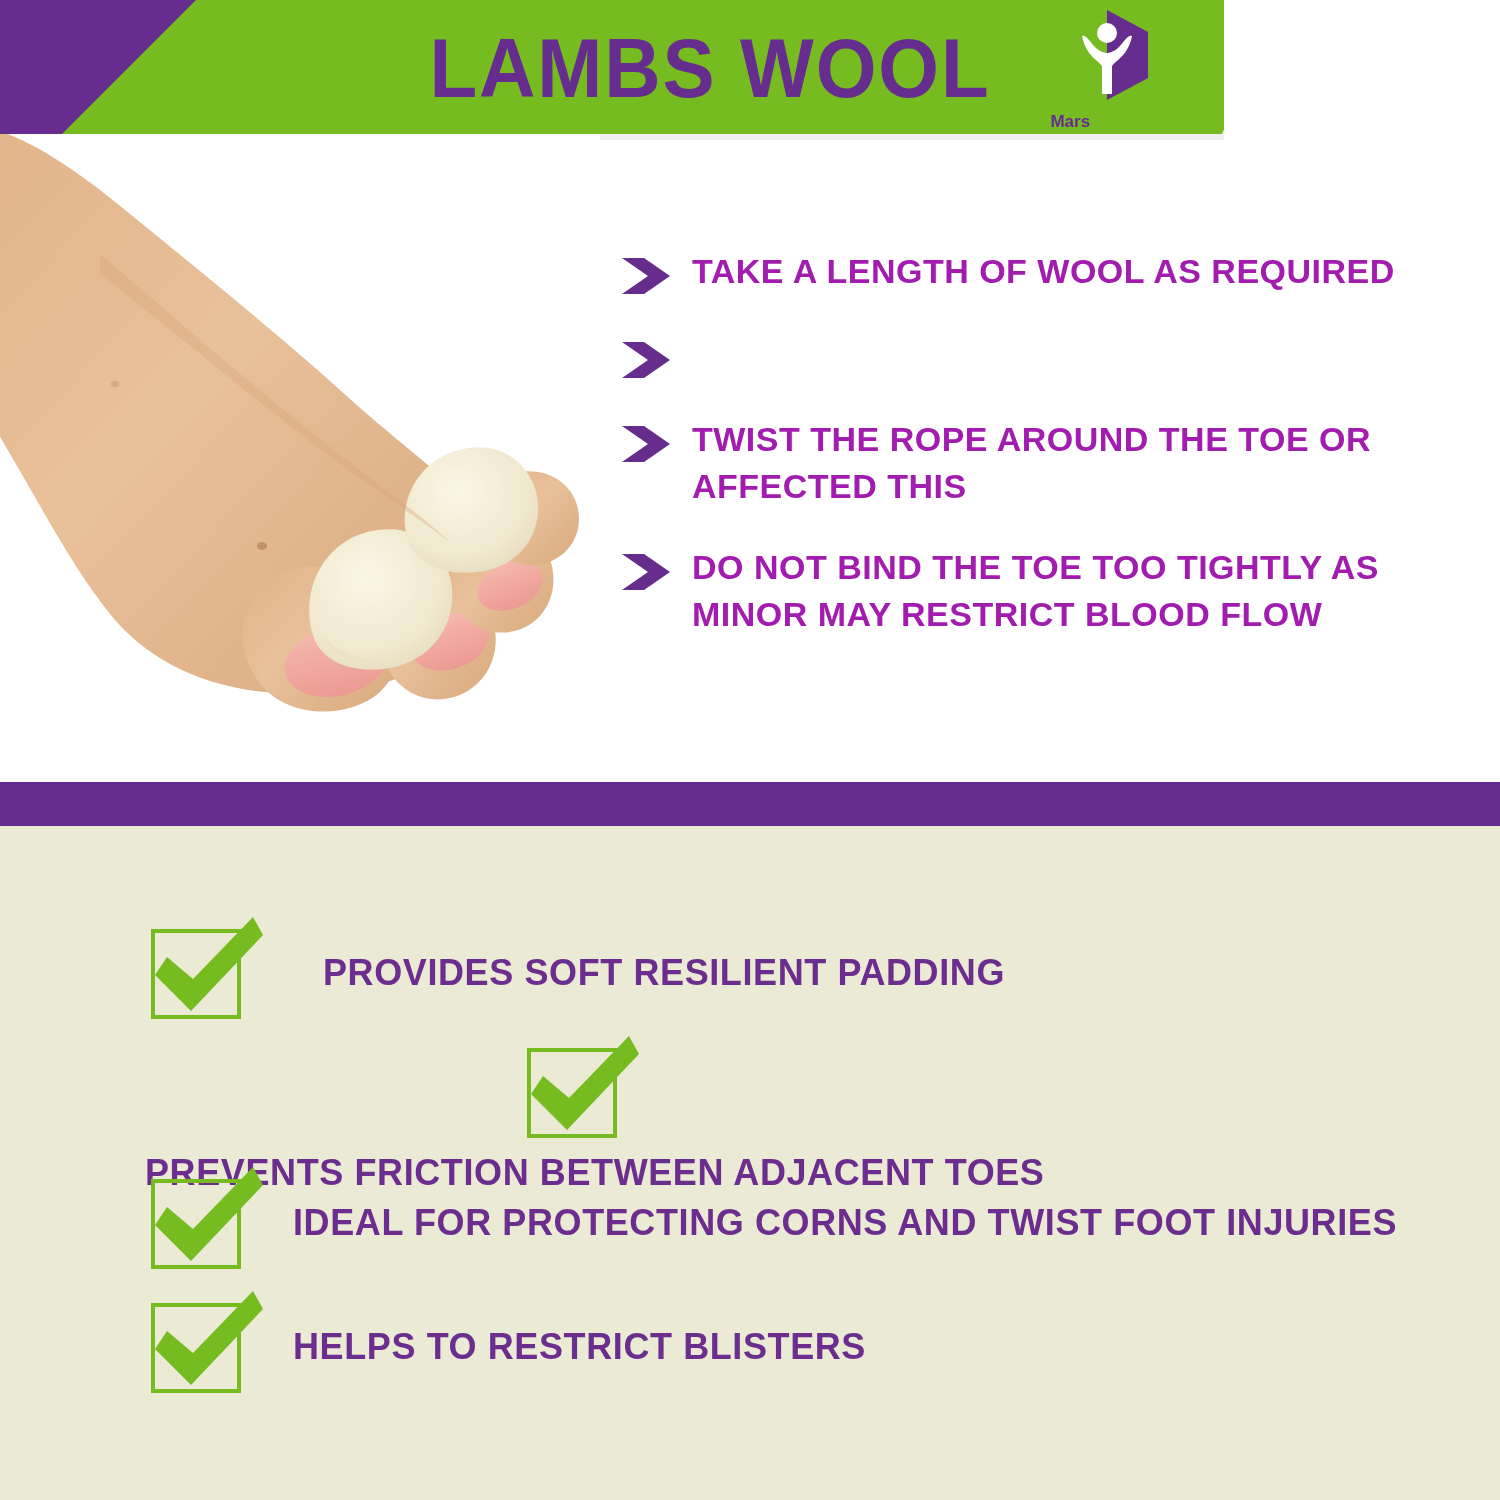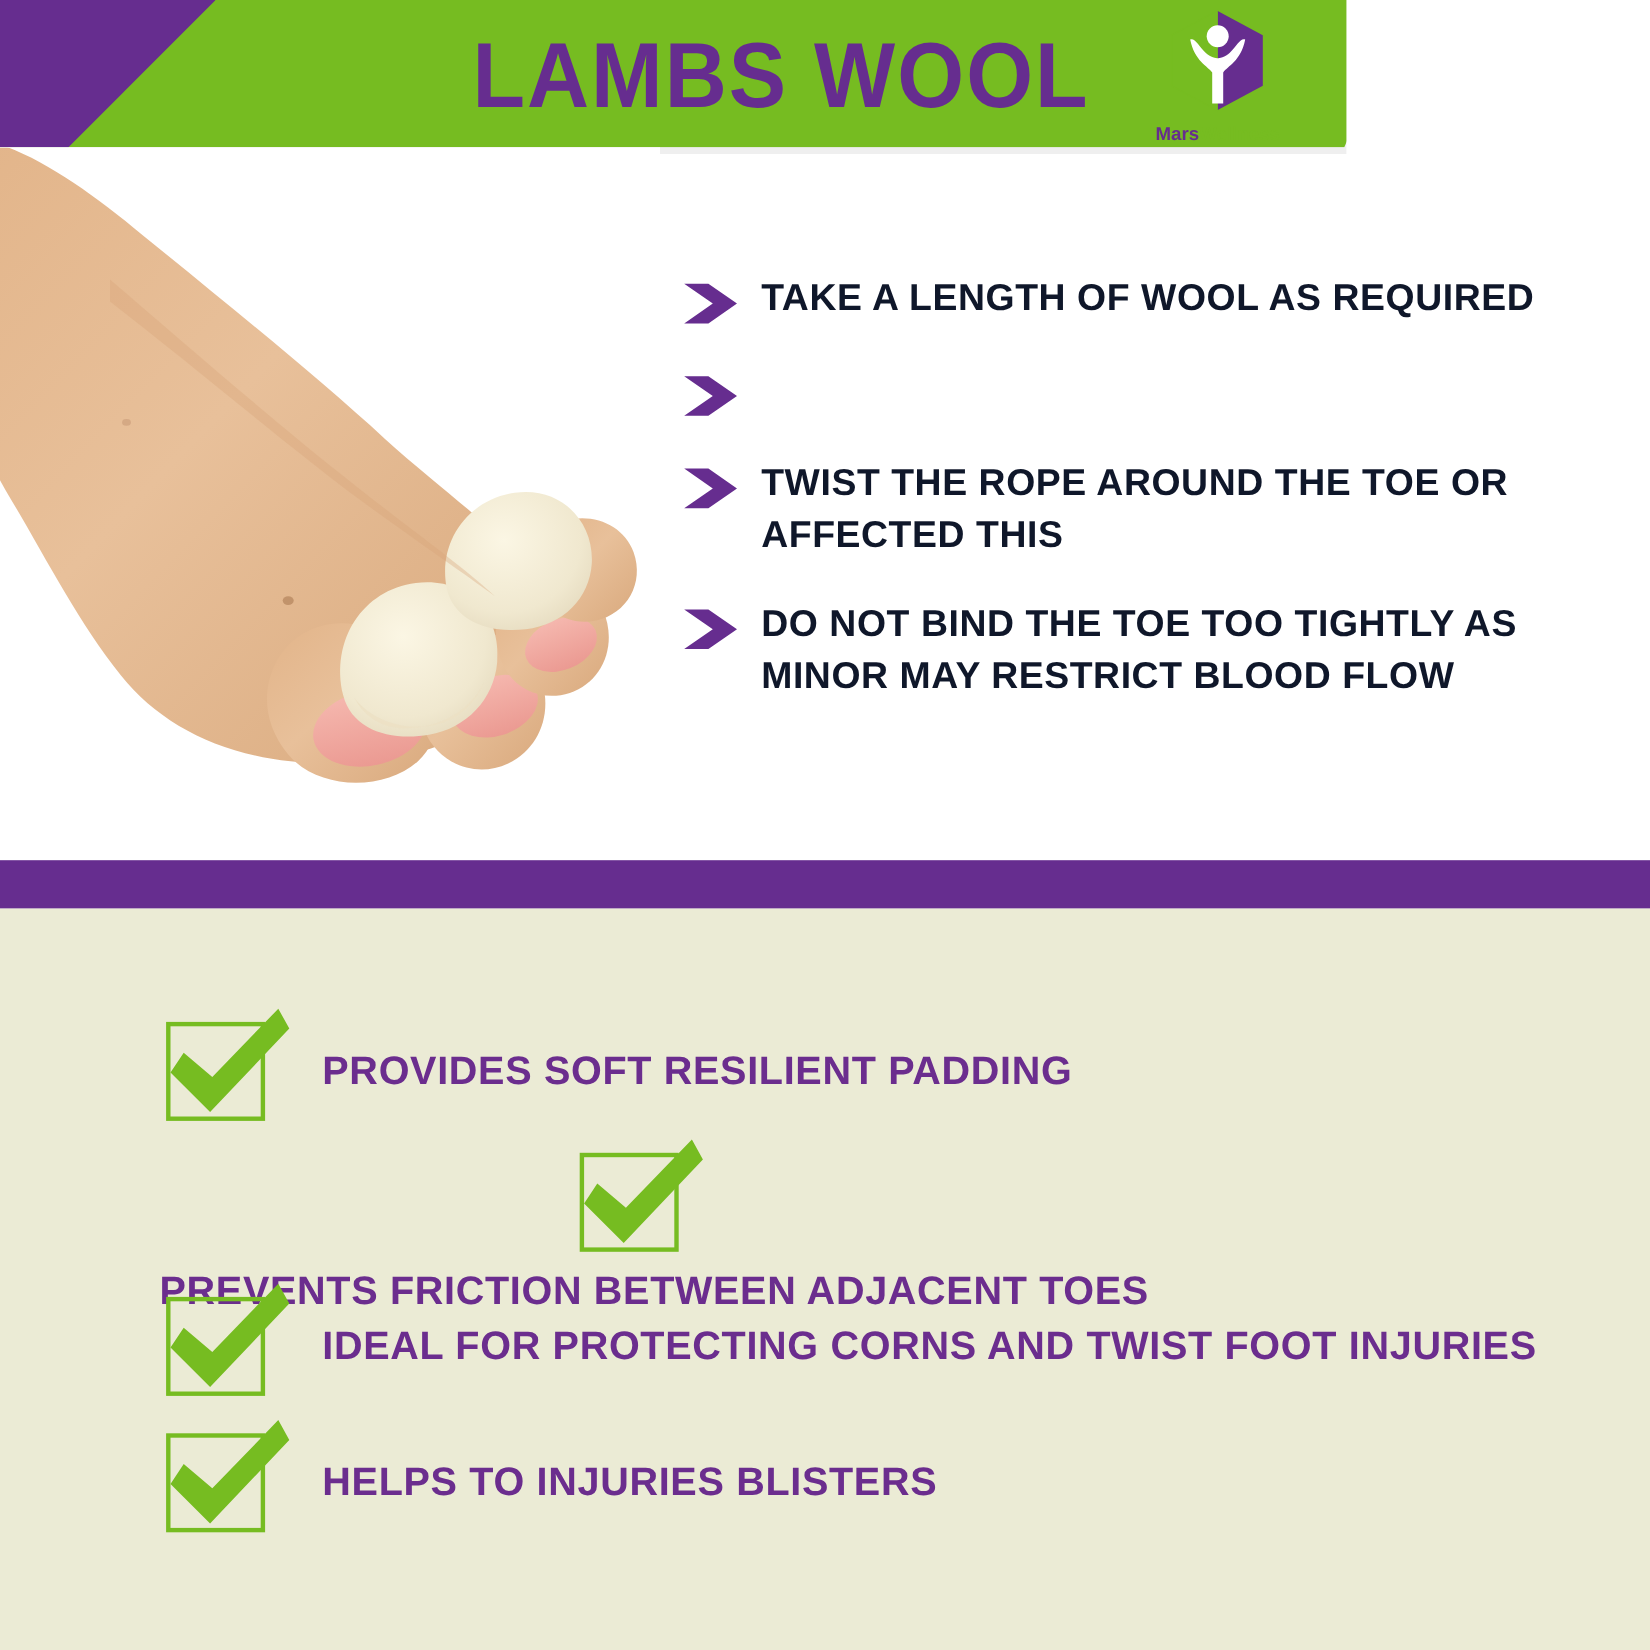--- a/index.html
+++ b/index.html
@@ -124,21 +124,21 @@
   .chev {
     flex: 0 0 auto;
     width: 52px;
     height: 44px;
     margin-top: 6px;
     margin-right: 20px;
   }
   .instr-text {
     font-size: 34px;
     font-weight: bold;
-    color: #0f172a;
+    color: #a21caf;
     letter-spacing: 0.5px;
     line-height: 1.38;
     font-family: "Liberation Sans Narrow", "Liberation Sans", sans-serif;
     max-width: 790px;
   }
 
   
   .divider-white {
     position: absolute;
     left: 0; top: 774px;
@@ -299,21 +299,21 @@
       <div class="instr-text">DO NOT BIND THE TOE TOO TIGHTLY AS MINOR MAY RESTRICT BLOOD FLOW</div>
     </div>
 
   </div>
 
   <div class="divider-white"></div>
   <div class="divider-bar"></div>
 
   <div class="benefits"></div>
 
-  <div class="benefit-row" style="top:908px;">
+  <div class="benefit-row" style="top:908px;gap:30px;">
     <div class="check-wrap">
       <svg class="check-svg" width="120" height="120" viewBox="0 0 120 120">
         <rect x="8" y="18" width="86" height="86" fill="none" stroke="#76bc21" stroke-width="4"></rect>
         <polygon points="108,4 118,22 46,98 10,62 22,44 48,66" fill="#76bc21"></polygon>
       </svg>
     </div>
     <div class="benefit-text">PROVIDES SOFT RESILIENT PADDING</div>
   </div>
 
   <div class="benefit-row" style="top:1032px;flex-direction:column;">
@@ -336,16 +336,16 @@
     <div class="benefit-text">IDEAL FOR PROTECTING CORNS AND TWIST FOOT INJURIES</div>
   </div>
 
   <div class="benefit-row" style="top:1282px;">
     <div class="check-wrap">
       <svg class="check-svg" width="120" height="120" viewBox="0 0 120 120">
         <rect x="8" y="18" width="86" height="86" fill="none" stroke="#76bc21" stroke-width="4"></rect>
         <polygon points="108,4 118,22 46,98 10,62 22,44 48,66" fill="#76bc21"></polygon>
       </svg>
     </div>
-    <div class="benefit-text">HELPS TO INJURIES BLISTERS</div>
+    <div class="benefit-text">HELPS TO RESTRICT BLISTERS</div>
   </div>
 
 </div>
 
 </body></html>

